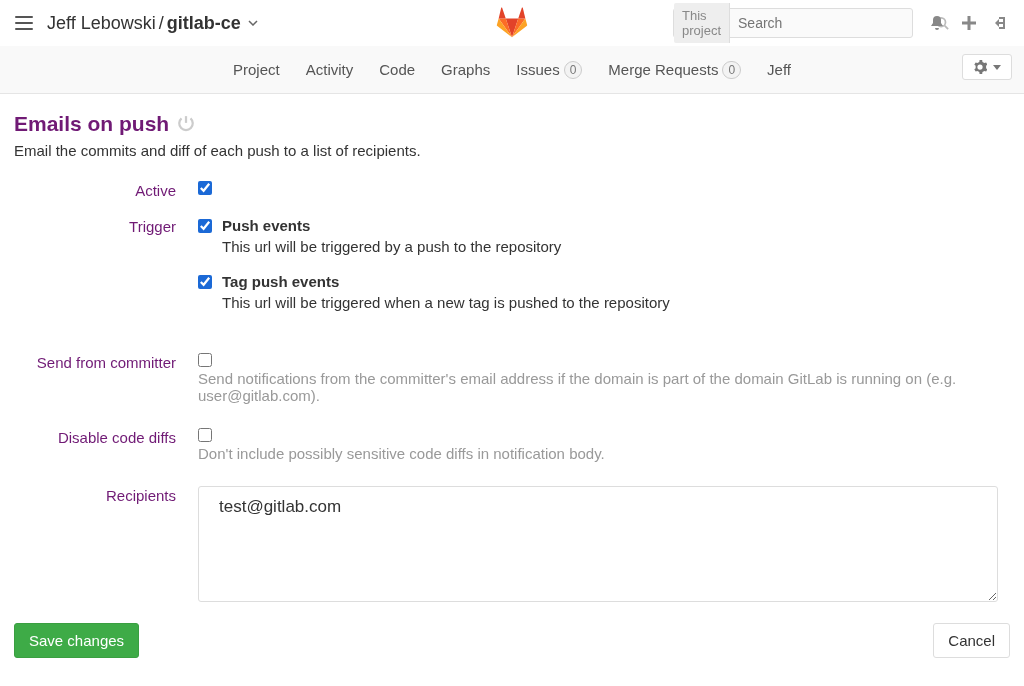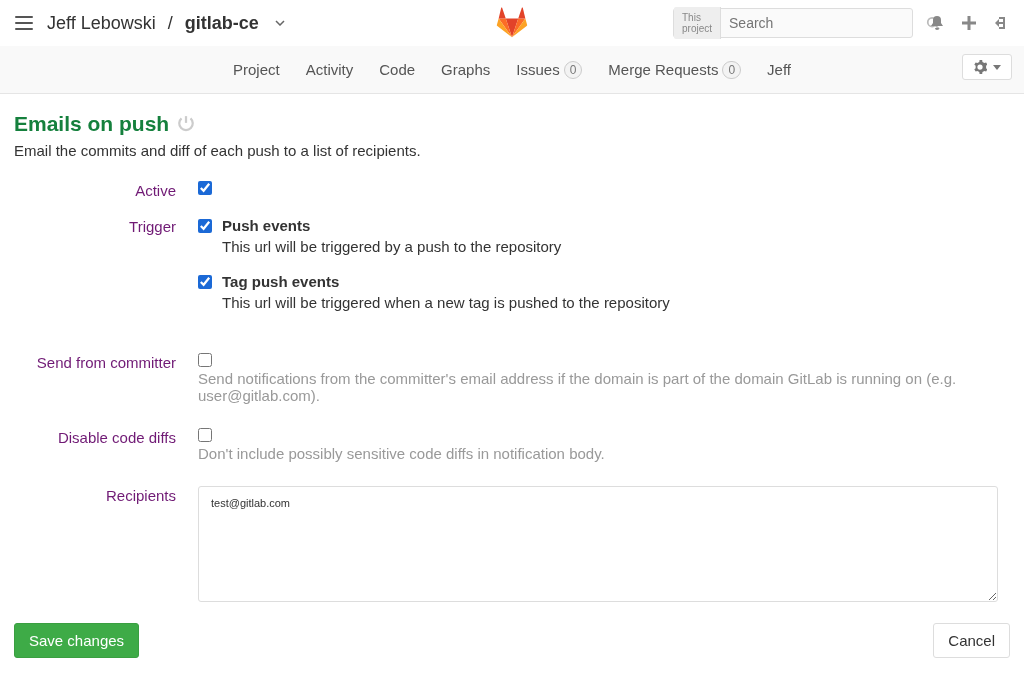--- a/index.html
+++ b/index.html
@@ -1,48 +1,48 @@
 <!DOCTYPE html>
 <html><head>
 <meta charset="utf-8">
 <style>
 * { box-sizing: border-box; margin: 0; padding: 0; }
 body { font-family: -apple-system, "Helvetica Neue", Helvetica, Arial, sans-serif; font-size: 15px; color: #333; background: #fff; }
 .topbar { height: 46px; display: flex; align-items: center; padding: 0 15px; position: relative; }
 .topbar-left { display: flex; align-items: center; gap: 14px; }
 .hamburger-icon { width: 18px; height: 14px; display: flex; flex-direction: column; justify-content: space-between; cursor: pointer; }
 .hamburger-icon span { display: block; height: 2px; background: #555; border-radius: 1px; }
-.breadcrumb { font-size: 18px; color: #333; display: flex; align-items: center; gap: 12px; }
+.breadcrumb { font-size: 18px; color: #333; display: flex; align-items: center; gap: 3px; }
 .breadcrumb a { color: #333; text-decoration: none; }
 .chev-down { margin-left: 4px; }
 .logo-center { position: absolute; left: 50%; transform: translateX(-50%); top: 7px; }
 .topbar-right { margin-left: auto; display: flex; align-items: center; gap: 16px; }
 .search-wrap { display: flex; align-items: center; border: 1px solid #ddd; border-radius: 3px; background: #fafafa; height: 30px; width: 240px; }
-.search-scope { background: #eee; color: #888; font-size: 10px; padding: 5px 8px; border-right: 1px solid #ddd; border-radius: 2px 0 0 2px; }
+.search-scope { background: #eee; color: #888; font-size: 13px; padding: 5px 8px; border-right: 1px solid #ddd; border-radius: 2px 0 0 2px; }
 .search-input { border: none; background: transparent; outline: none; padding: 5px 8px; flex: 1; font-size: 14px; color: #555; }
 .search-icon { padding: 0 8px; color: #bbb; }
 .top-icon { color: #888; cursor: pointer; }
 .navbar { border-top: 0; border-bottom: 1px solid #e5e5e5; background: #f9f9f9; height: 48px; display: flex; align-items: center; justify-content: center; position: relative; }
 .nav-links { display: flex; gap: 26px; }
 .nav-links a { color: #555; text-decoration: none; font-size: 15px; display: flex; align-items: center; gap: 4px; }
 .badge-count { display: inline-block; min-width: 18px; height: 18px; line-height: 16px; border: 1px solid #ccc; border-radius: 9px; font-size: 12px; color: #777; text-align: center; padding: 0 5px; background: #f3f3f3; }
 .gear-dropdown { position: absolute; right: 12px; top: 8px; border: 1px solid #ddd; border-radius: 3px; background: #fff; padding: 5px 10px; display: flex; align-items: center; gap: 6px; color: #666; cursor: pointer; }
 .content { padding: 18px 14px 30px 14px; }
-.page-title { font-size: 21px; font-weight: 600; color: #15803d; display: flex; align-items: center; gap: 8px; margin-bottom: 6px; }
+.page-title { font-size: 21px; font-weight: 600; color: #701a75; display: flex; align-items: center; gap: 8px; margin-bottom: 6px; }
 .page-desc { font-size: 15px; color: #333; margin-bottom: 22px; }
 .form-row { display: flex; margin-bottom: 18px; }
 .form-row.tight { margin-bottom: 24px; }
 .form-label { width: 184px; text-align: right; padding-right: 22px; color: #701a75; font-size: 15px; padding-top: 1px; }
 .form-field { flex: 1; padding-right: 12px; }
 .chk { width: 14px; height: 14px; accent-color: #1b69d6; }
 .trigger-block { margin-bottom: 18px; }
 .trigger-title { font-weight: 600; color: #333; display: flex; align-items: center; gap: 10px; margin-bottom: 4px; }
 .trigger-desc { color: #333; font-size: 15px; margin-left: 24px; }
 .help-text { color: #999; font-size: 15px; margin-top: 0; }
-.recipients { width: 100%; height: 116px; border: 1px solid #ddd; border-radius: 3px; padding: 10px 12px; font-family: inherit; font-size: 11px; color: #333; resize: both; }
+.recipients { width: 100%; height: 116px; border: 1px solid #ddd; border-radius: 3px; padding: 10px 20px; font-family: inherit; font-size: 17px; color: #333; resize: both; }
 .form-actions { display: flex; align-items: center; gap: 0; margin-top: 18px; }
 .btn { border-radius: 3px; padding: 8px 14px; font-size: 15px; cursor: pointer; border: 1px solid transparent; }
 .btn-save { background: #3eab47; color: #fff; border-color: #3a9f41; }
 .btn-cancel { margin-left: auto; background: #fff; color: #333; border: 1px solid #ddd; }
 svg { display: block; }
 </style>
 </head>
 <body>
 
 <div class="topbar">

